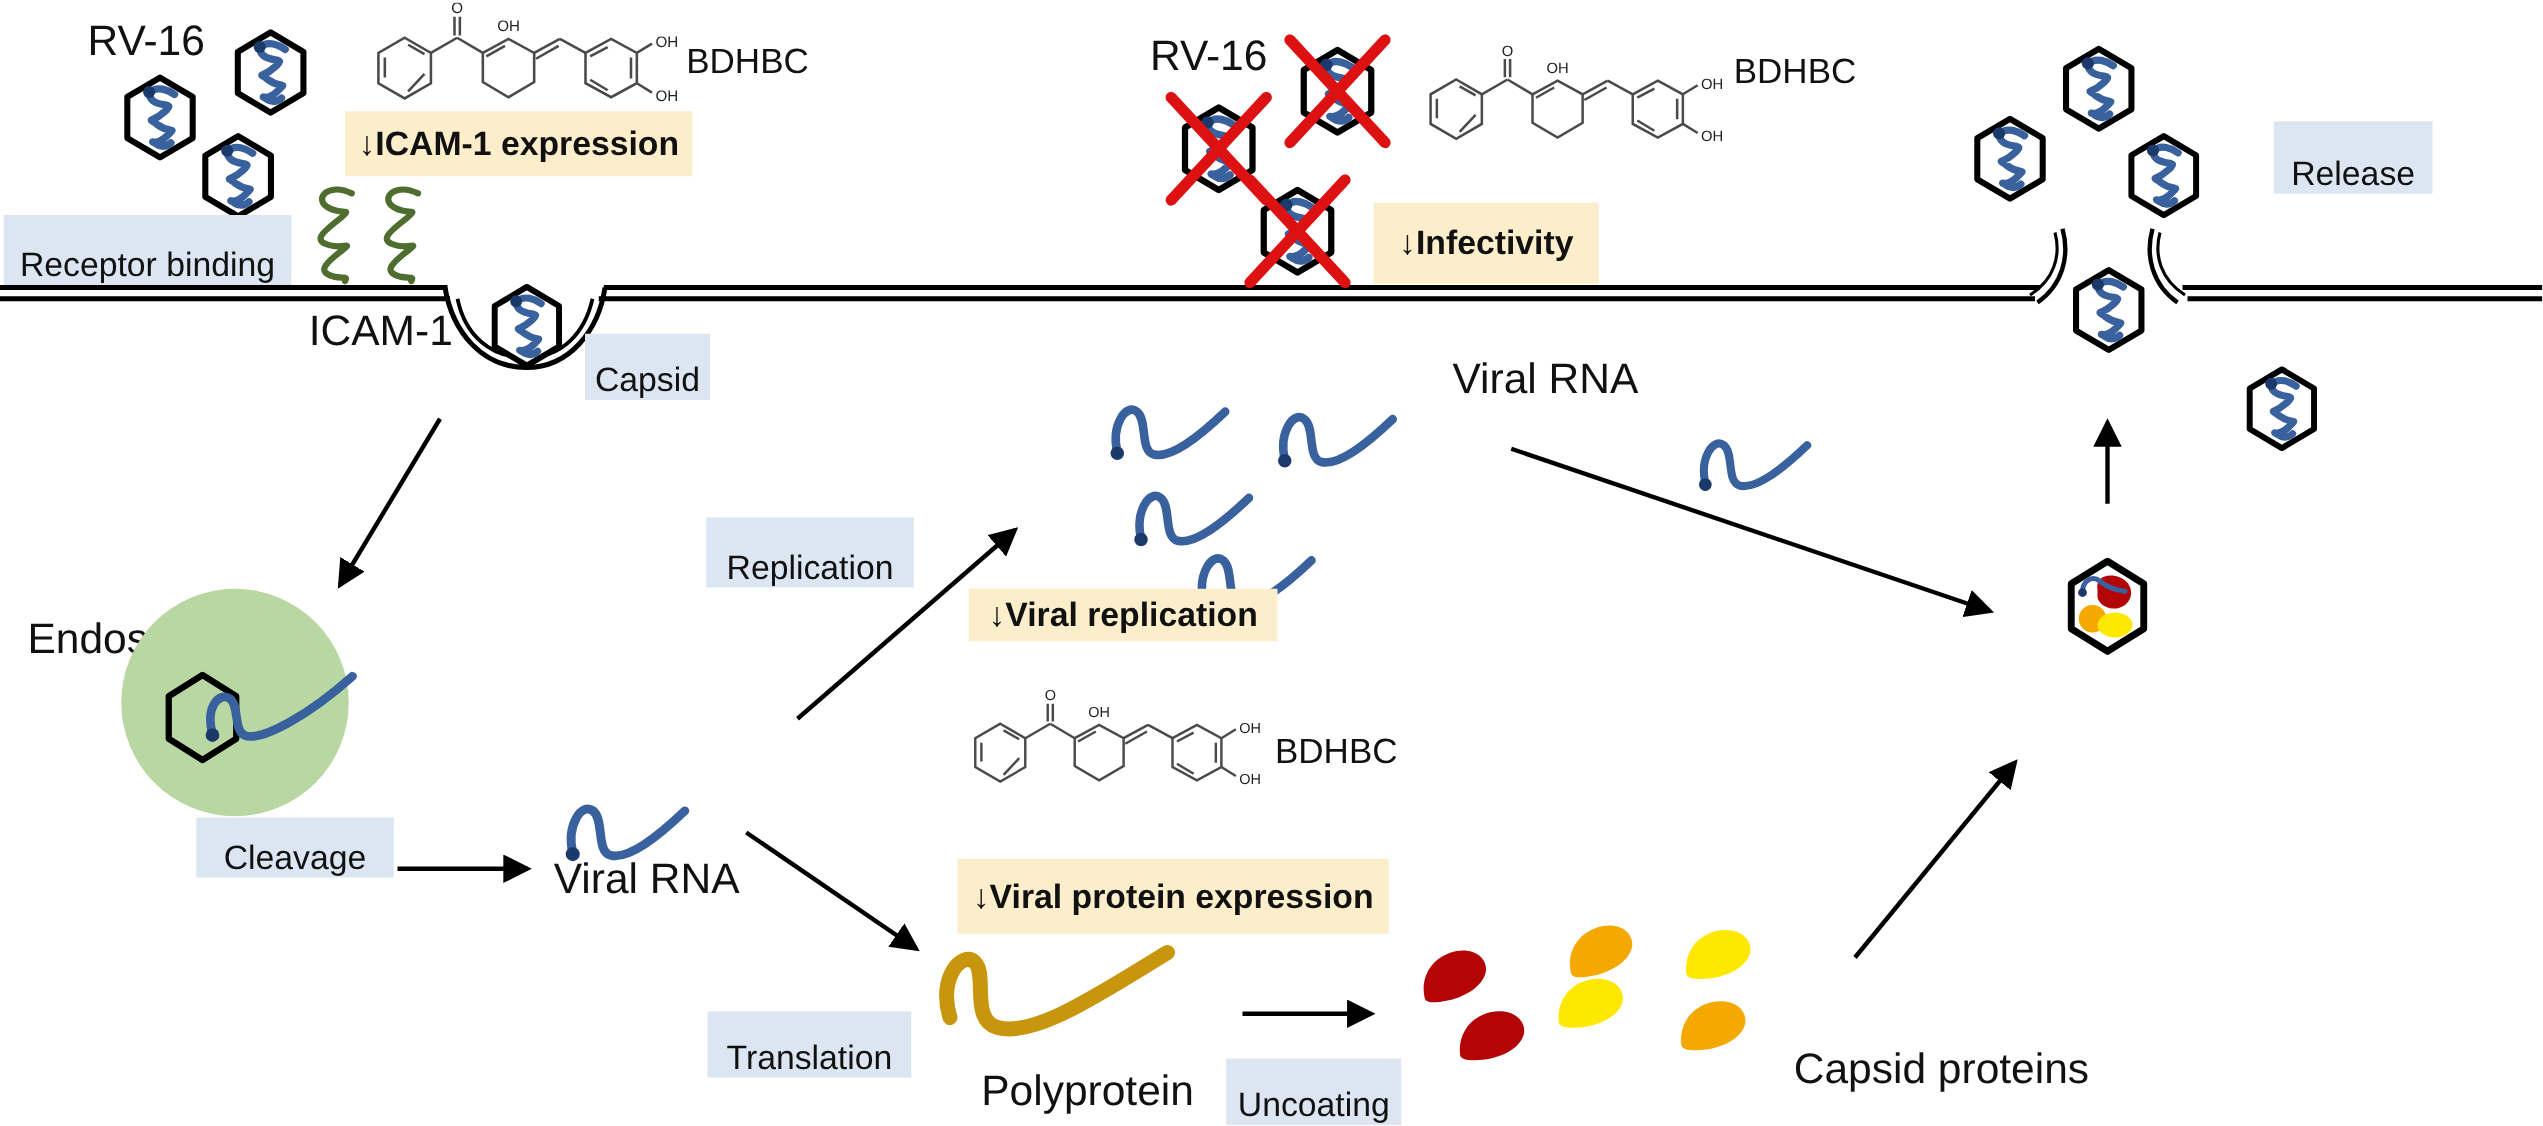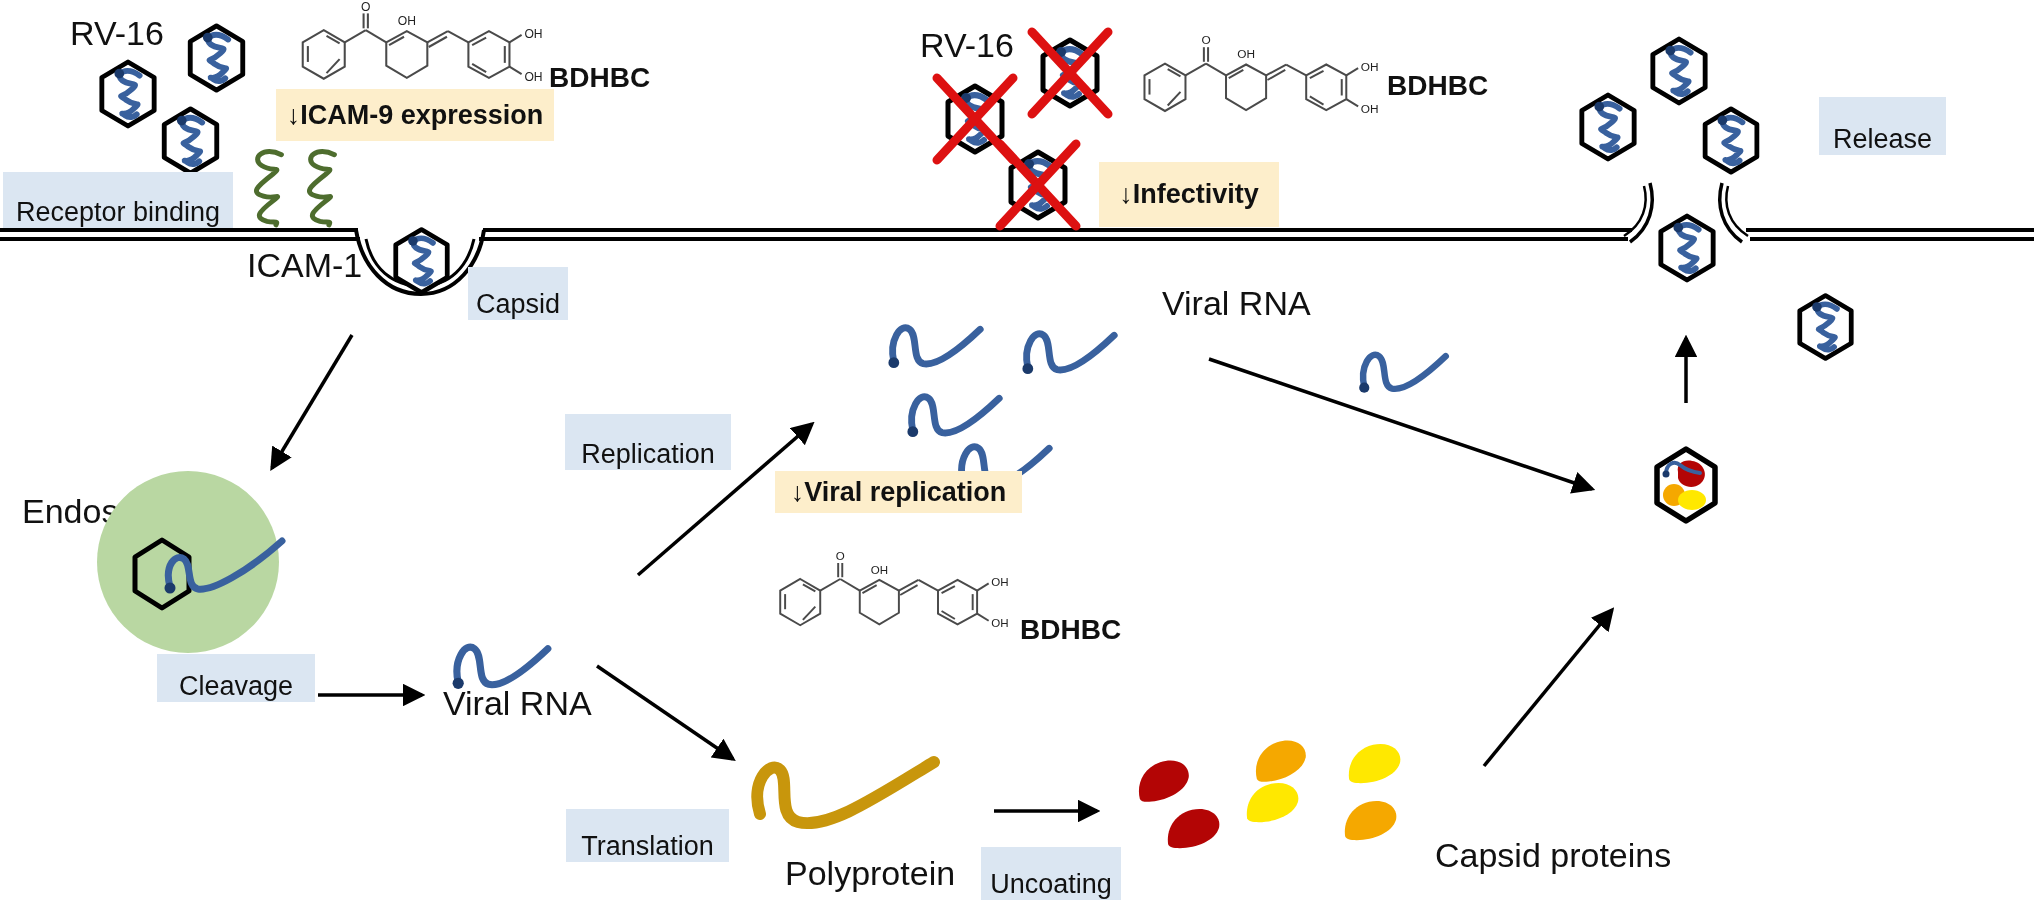--- a/index.html
+++ b/index.html
@@ -3,21 +3,21 @@
 <meta charset="utf-8">
 <style>
   html,body{margin:0;padding:0;background:#ffffff;font-family:"Liberation Sans",sans-serif;}
   #canvas{position:relative;width:2034px;height:901px;background:#ffffff;overflow:hidden;}
   .abs{position:absolute;}
   .box{position:absolute;display:flex;align-items:center;justify-content:center;
        font-size:27px;color:#111;white-space:nowrap;}
   .box.blue{background:#dbe6f2;align-items:flex-end;}
   .box.yellow{background:#fdeecb;font-weight:700;}
   .lbl{position:absolute;font-size:34px;color:#111;white-space:nowrap;}
-  .lbl.bold{font-weight:700;font-size:28px;margin-top:29px;}
+  .lbl.bold{font-weight:400;font-size:28px;}
   .endosome-circle{position:absolute;border-radius:50%;background:#b9d7a2;}
   svg{display:block;}
 </style>
 </head>
 <body>
 
 <div id="canvas">
 
   <svg class="abs" width="0" height="0" style="left:0;top:0" aria-hidden="true">
     <defs>
@@ -118,21 +118,21 @@
   <svg class="abs" style="left:292px;top:2px" width="252" height="90" viewBox="0 0 270 96">
     <use href="#bdhbc-struct"></use>
     <text x="79" y="9" text-anchor="middle" font-size="13" fill="#222" stroke="none">O</text>
     <text x="123" y="24" text-anchor="middle" font-size="13" fill="#222">OH</text>
     <text x="249" y="38" text-anchor="start" font-size="13" fill="#222">OH</text>
     <text x="249" y="84" text-anchor="start" font-size="13" fill="#222">OH</text>
   </svg>
   <div class="lbl bold" style="left:549px;top:33px">BDHBC</div>
 
   <div class="box yellow" style="left:276px;top:89px;width:278px;height:52px">
-    <span>↓ICAM-9 expression</span>
+    <span>↓ICAM-1 expression</span>
   </div>
 
   <div class="box blue" style="left:3px;top:172px;width:230px;height:56px">
     <span>Receptor binding</span>
   </div>
 
   <svg class="abs" style="left:249px;top:146px" width="36" height="84" viewBox="0 0 40 86">
       <use href="#receptor-coil"></use>
     </svg>
   <svg class="abs" style="left:302px;top:146px" width="36" height="84" viewBox="0 0 40 86">
@@ -191,20 +191,23 @@
 
   <svg class="abs" style="left:770px;top:552px" width="240" height="86" viewBox="0 0 270 96">
     <use href="#bdhbc-struct"></use>
     <text x="79" y="9" text-anchor="middle" font-size="13" fill="#222">O</text>
     <text x="123" y="24" text-anchor="middle" font-size="13" fill="#222">OH</text>
     <text x="249" y="38" text-anchor="start" font-size="13" fill="#222">OH</text>
     <text x="249" y="84" text-anchor="start" font-size="13" fill="#222">OH</text>
   </svg>
   <div class="lbl bold" style="left:1020px;top:585px">BDHBC</div>
 
+  <div class="box yellow" style="left:766px;top:687px;width:345px;height:60px">
+    <span>↓Viral protein expression</span>
+  </div>
 
   <div class="box blue" style="left:566px;top:809px;width:163px;height:53px">
     <span>Translation</span>
   </div>
   <svg class="abs" style="left:748px;top:748px" width="196" height="88" viewBox="0 0 196 88">
     <path d="M12 66 C2 34 22 12 32 22 C42 32 28 68 50 74 C80 82 130 48 186 14" fill="none" stroke="#c8960c" stroke-width="12" stroke-linecap="round"></path>
   </svg>
   <div class="lbl" style="left:785px;top:854px">Polyprotein</div>
   <div class="box blue" style="left:981px;top:847px;width:140px;height:53px">
     <span>Uncoating</span>

